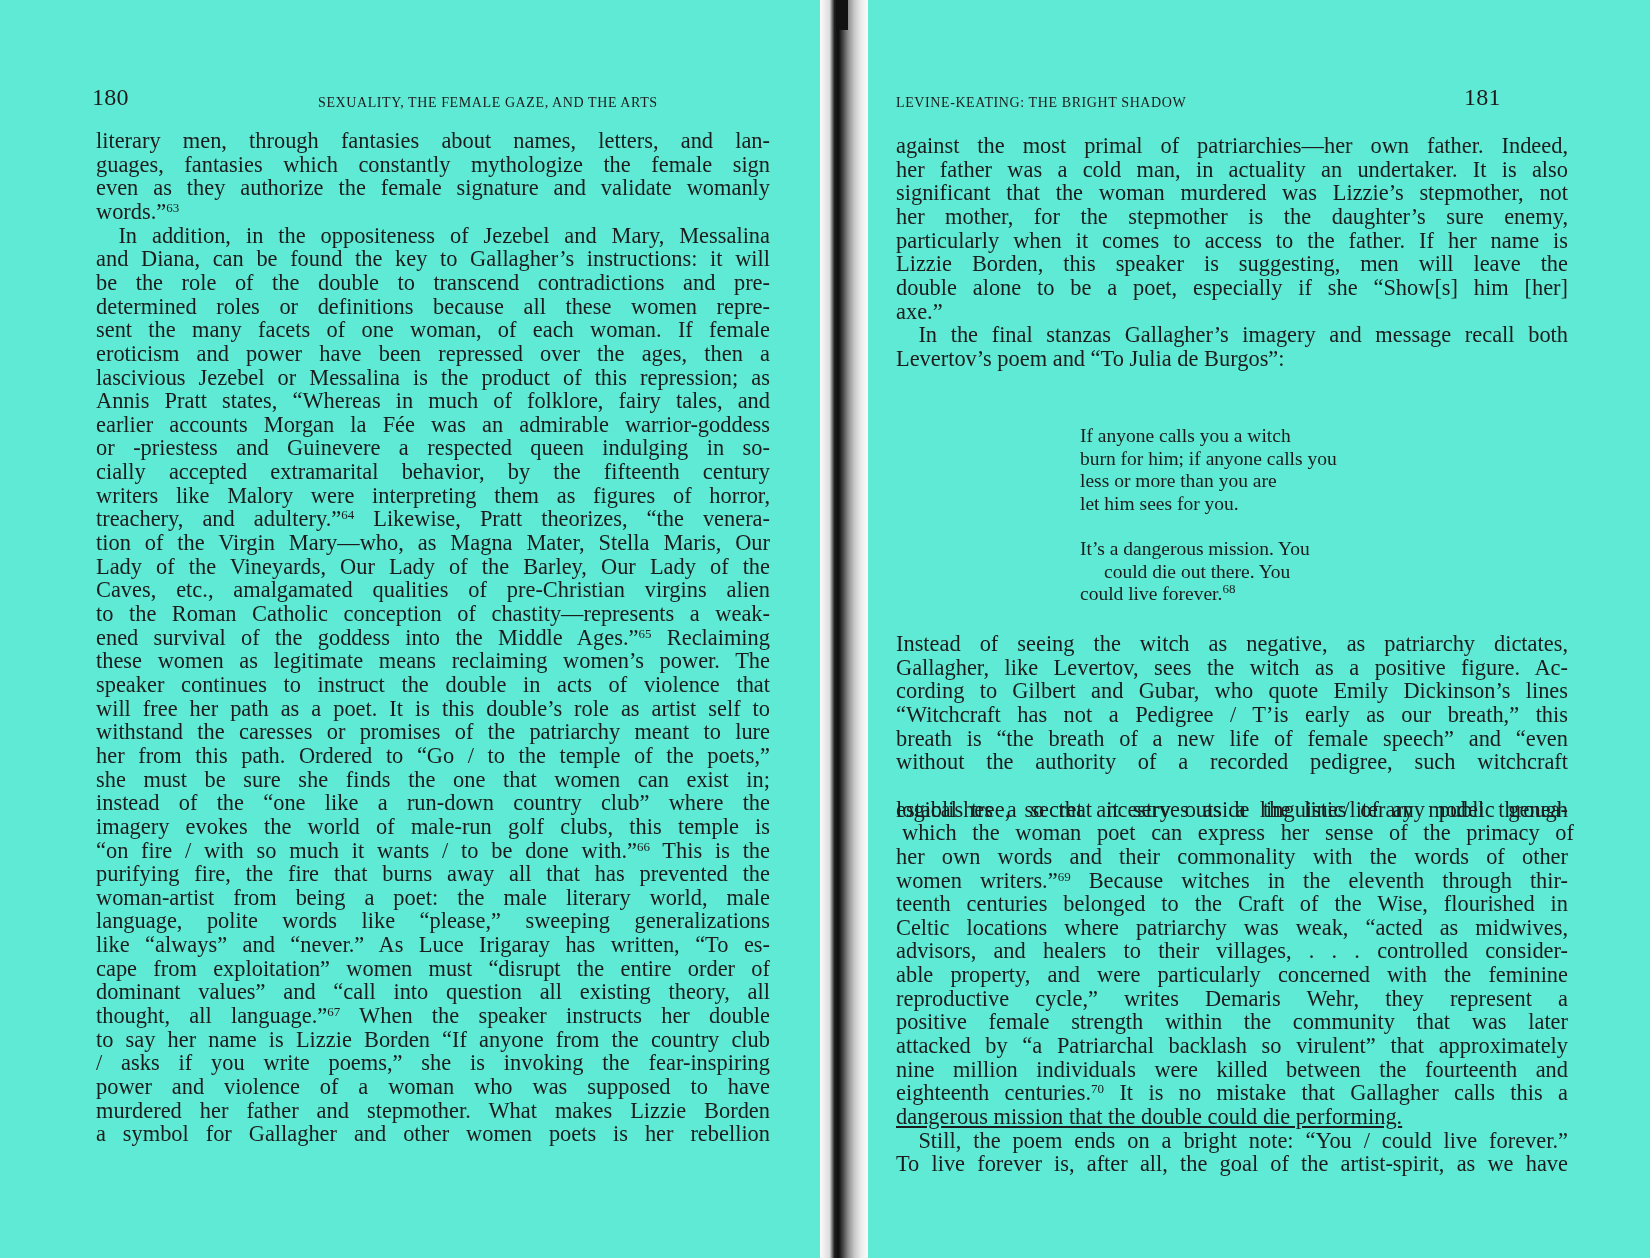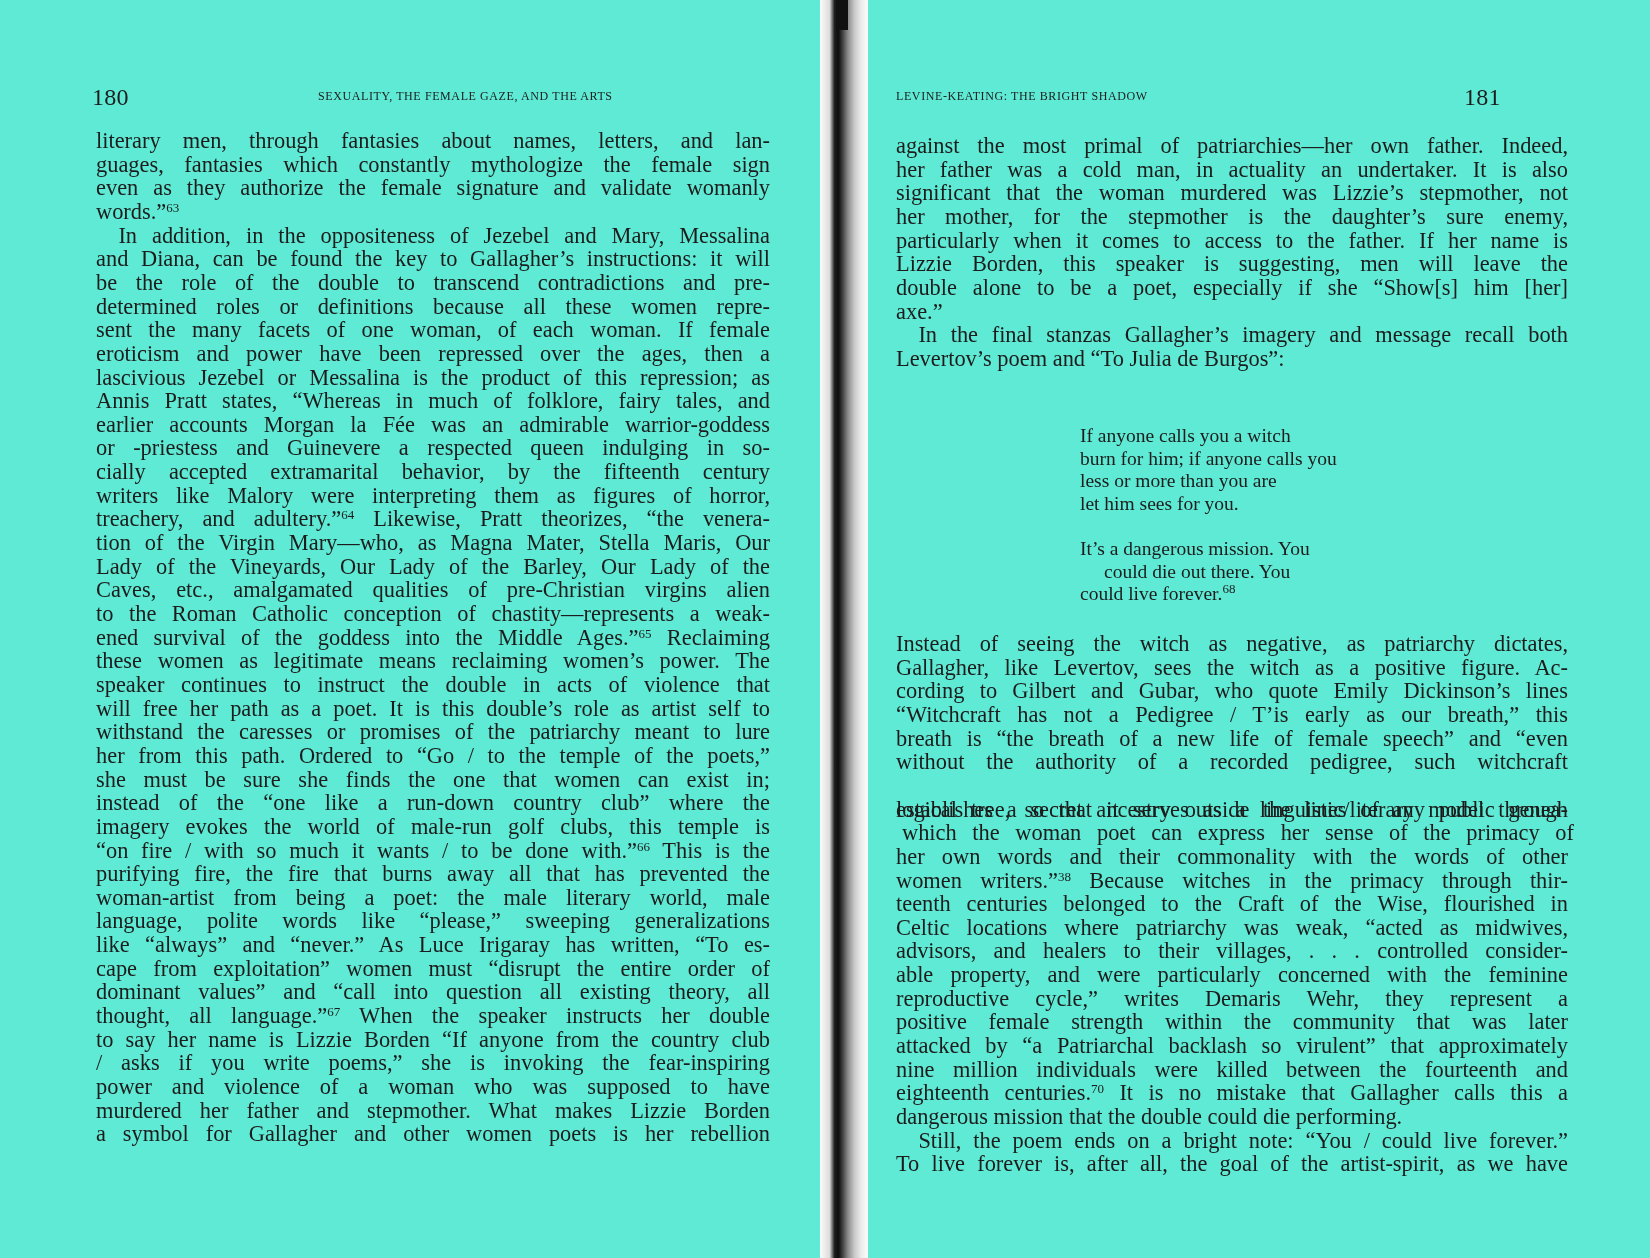--- a/index.html
+++ b/index.html
@@ -19,21 +19,21 @@
     background: linear-gradient(to right,
       #fcfcfa 0%, #dcdcdc 20%, #202020 30%, #0b0b0b 38%, #3a3a3a 46%,
       #8a8a8a 58%, #c9c9c9 72%, #ececec 86%, #fcfcfa 100%);
   }
   .gutter-top {
     position: absolute; left: 836px; top: 0; width: 12px; height: 30px;
     background: #111;
   }
   .folio { position: absolute; top: 84px; font-size: 24px; letter-spacing: 0.2px; }
   .running-head {
-    position: absolute; top: 89px; font-size: 12px; letter-spacing: 0.6px;
+    position: absolute; top: 95px; font-size: 14px; letter-spacing: 0.6px;
     font-variant: small-caps; text-transform: uppercase;
   }
   .line {
     position: absolute; white-space: nowrap; font-size: 22.4px; line-height: 25px;
     text-align: justify; text-align-last: justify;
   }
   .line.last { text-align-last: left; }
   .left-col .line { left: 96px; width: 674px; }
   .right-col .line { left: 896px; width: 672px; }
   .verse-line {
@@ -129,27 +129,27 @@
       <div class="line" style="top: 631px;"><span>Instead of seeing the witch as negative, as patriarchy dictates,</span></div>
       <div class="line" style="top: 654.65px;"><span>Gallagher, like Levertov, sees the witch as a positive figure. Ac-</span></div>
       <div class="line" style="top: 678.3px;"><span>cording to Gilbert and Gubar, who quote Emily Dickinson’s lines</span></div>
       <div class="line" style="top: 701.95px;"><span>“Witchcraft has not a Pedigree / T’is early as our breath,” this</span></div>
       <div class="line" style="top: 725.6px;"><span>breath is “the breath of a new life of female speech” and “even</span></div>
       <div class="line" style="top: 749.25px;"><span>without the authority of a recorded pedigree, such witchcraft</span></div>
       <div class="line" style="top: 797px;"><span>establishes a secret ancestry outside the lines of any public genea-</span></div>
       <div class="line" style="top: 796.55px;"><span>logical tree, so that it serves as a linguistic/literary model through</span></div>
       <div class="line" style="top: 820.2px; margin-left: 6px;"><span>which the woman poet can express her sense of the primacy of</span></div>
       <div class="line" style="top: 843.85px;"><span>her own words and their commonality with the words of other</span></div>
-      <div class="line" style="top: 867.5px;"><span>women writers.”</span><sup>38</sup><span> Because witches in the primacy through thir-</span></div>
+      <div class="line" style="top: 867.5px;"><span>women writers.”</span><sup>69</sup><span> Because witches in the eleventh through thir-</span></div>
       <div class="line" style="top: 891.15px;"><span>teenth centuries belonged to the Craft of the Wise, flourished in</span></div>
       <div class="line" style="top: 914.8px;"><span>Celtic locations where patriarchy was weak, “acted as midwives,</span></div>
       <div class="line" style="top: 938.45px;"><span>advisors, and healers to their villages, . . . controlled consider-</span></div>
       <div class="line" style="top: 962.1px;"><span>able property, and were particularly concerned with the feminine</span></div>
       <div class="line" style="top: 985.75px;"><span>reproductive cycle,” writes Demaris Wehr, they represent a</span></div>
       <div class="line" style="top: 1009.4px;"><span>positive female strength within the community that was later</span></div>
       <div class="line" style="top: 1033.05px;"><span>attacked by “a Patriarchal backlash so virulent” that approximately</span></div>
       <div class="line" style="top: 1056.7px;"><span>nine million individuals were killed between the fourteenth and</span></div>
       <div class="line" style="top: 1080.35px;"><span>eighteenth centuries.</span><sup>70</sup><span> It is no mistake that Gallagher calls this a</span></div>
-      <div class="line last" style="top: 1104px;"><span>dangerous mission that the double could die performing.</span></div>
+      <div class="line last" style="top: 1104px; text-decoration: underline;"><span>dangerous mission that the double could die performing.</span></div>
       <div class="line" style="top: 1127.65px;"><span> Still, the poem ends on a bright note: “You / could live forever.”</span></div>
       <div class="line" style="top: 1151.3px;"><span>To live forever is, after all, the goal of the artist-spirit, as we have</span></div>
     </div>
 </div>
 
 </body></html>

